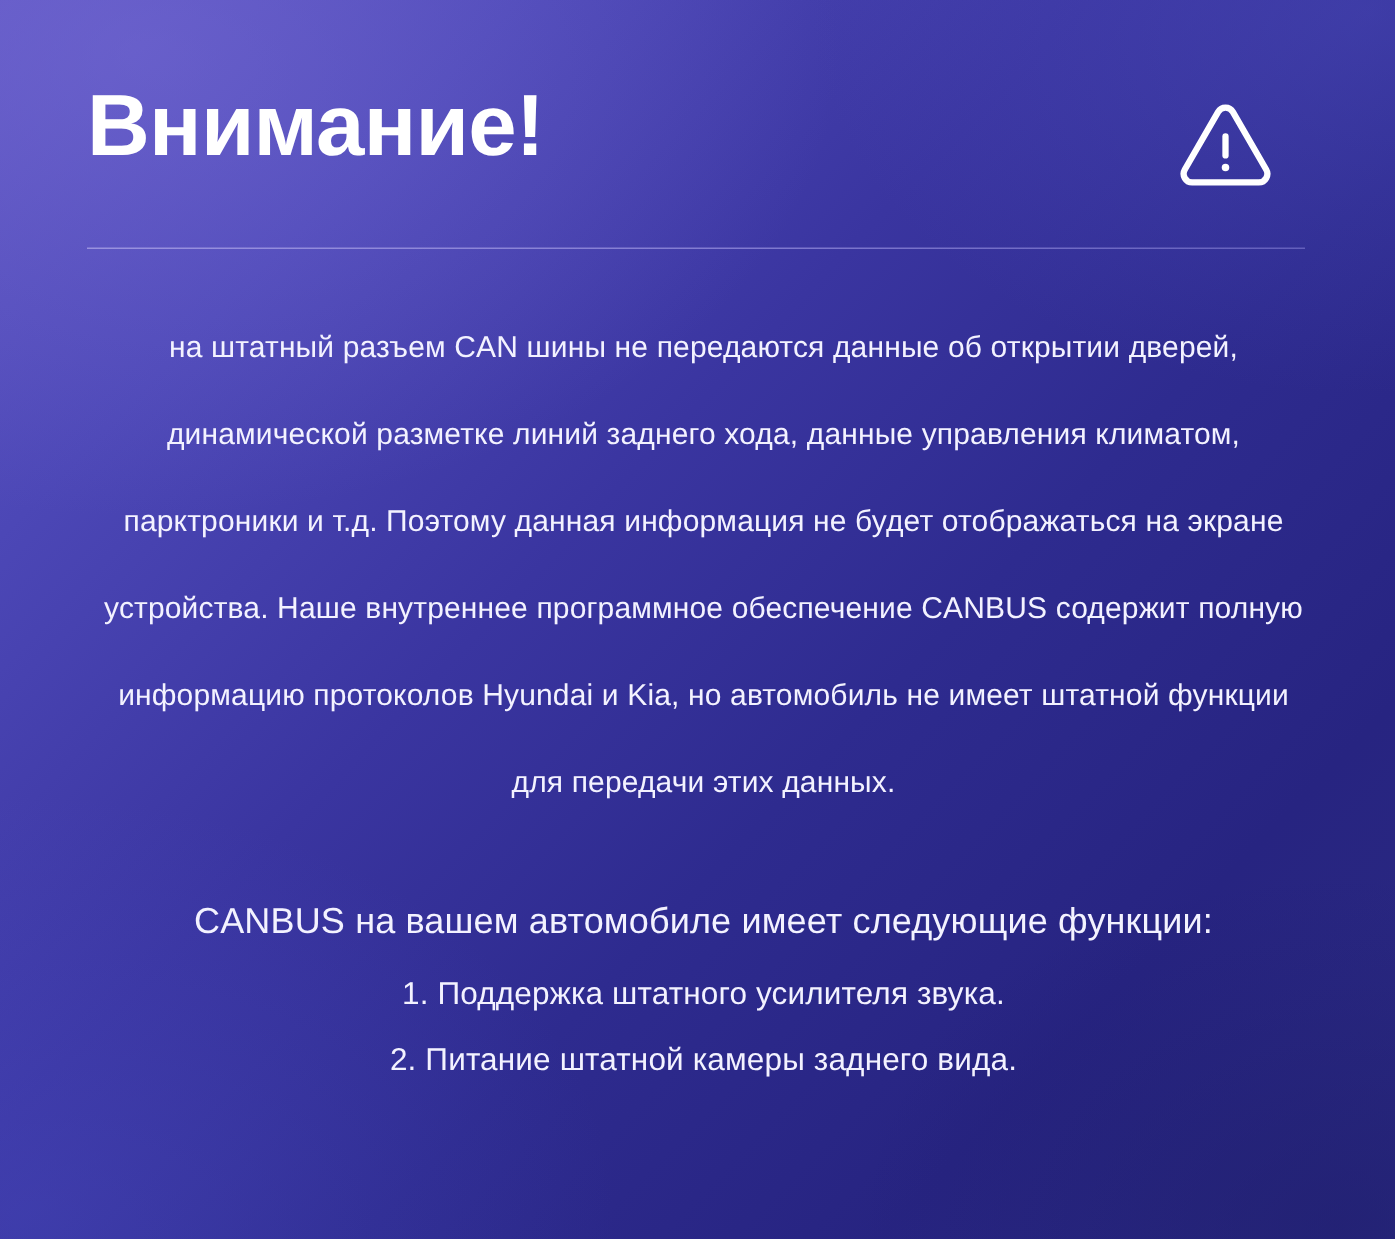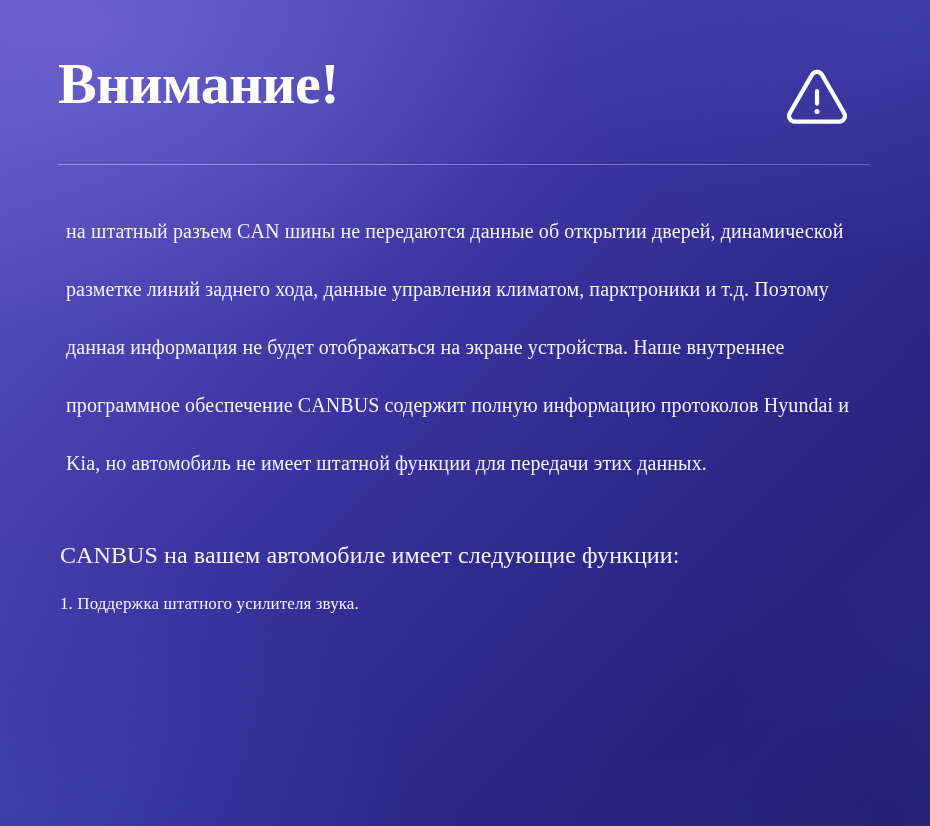--- a/index.html
+++ b/index.html
@@ -8,29 +8,30 @@
     padding: 0;
     background: #1d1d5e;
   }
 
   .poster {
     position: relative;
     width: 930px;
     height: 826px;
     overflow: hidden;
     box-sizing: border-box;
-    font-family: Liberation Serif, serif;
+    font-family: Liberation Sans, sans-serif;
     color: #ffffff;
     
     background:
       radial-gradient(ellipse 820px 540px at 12% 6%, rgba(118,106,214,0.55) 0%, rgba(118,106,214,0.0) 62%),
       radial-gradient(ellipse 700px 480px at 95% 2%, rgba(86,88,205,0.45) 0%, rgba(86,88,205,0.0) 60%),
       radial-gradient(ellipse 760px 520px at 4% 96%, rgba(74,79,200,0.40) 0%, rgba(74,79,200,0.0) 58%),
       linear-gradient(134deg, #5b53c0 0%, #4a46b4 22%, #36329c 48%, #2c2a8b 66%, #272islands 0%, #262482 84%, #2a2a7f 100%);
     background-color: #701a75;
+    text-align: center;
   }
 
   
   .poster::before {
     content: "";
     position: absolute;
     inset: 0;
     background: linear-gradient(134deg, #5d55c2 0%, #4c47b6 20%, #3a35a0 42%, #2e2b8f 60%, #272481 80%, #2b2b80 100%);
     z-index: 0;
   }
@@ -115,21 +116,21 @@
     letter-spacing: 0.1px;
   }
 
   .list {
     list-style: none;
     margin: 0;
     padding: 0;
   }
 
   .list li {
-    font-size: 17px;
+    font-size: 21px;
     line-height: 44px;
     font-weight: 400;
     color: #f3f2ff;
     letter-spacing: 0.1px;
   }
 </style>
 </head>
 <body>
 
 <div class="poster">
@@ -150,18 +151,19 @@
     <div class="divider"></div>
 
     <div class="body">
       <p class="para">на штатный разъем CAN шины не передаются данные об открытии дверей, динамической разметке линий заднего хода, данные управления климатом, парктроники и т.д. Поэтому данная информация не будет отображаться на экране устройства. Наше внутреннее программное обеспечение CANBUS содержит полную информацию протоколов Hyundai и Kia, но автомобиль не имеет штатной функции для передачи этих данных.</p>
 
       <div class="list-block">
         <p class="list-intro">CANBUS на вашем автомобиле имеет следующие функции:</p>
 
         <ul class="list">
           <li>1. Поддержка штатного усилителя звука.</li>
+          <li>2. Питание штатной камеры заднего вида.</li>
         </ul>
       </div>
     </div>
 
   </div>
 </div>
 
 </body></html>

